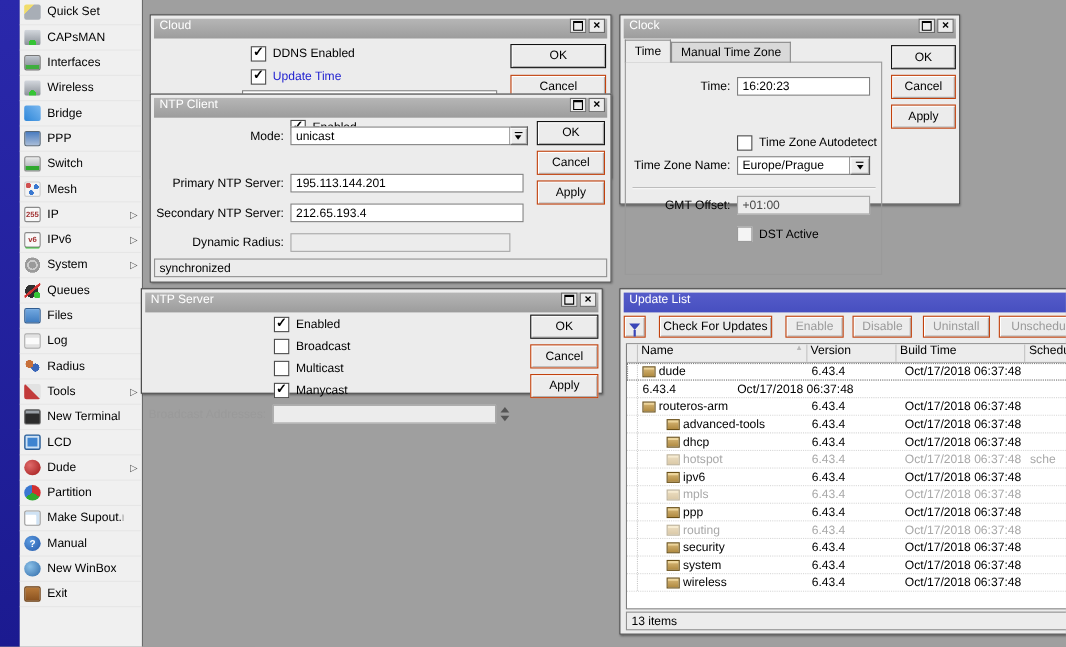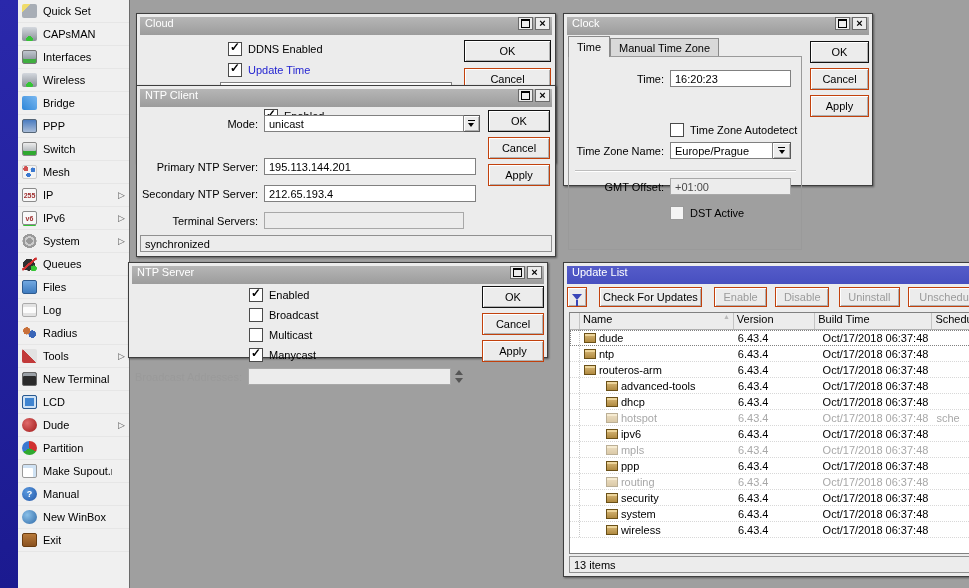--- a/index.html
+++ b/index.html
@@ -361,21 +361,21 @@
     </div>
     <div class="frow" style="position:absolute;left:0;top:51px;width:340px">
       <span class="flabel">Primary NTP Server:</span>
       <span class="field" style="width:212px">195.113.144.201</span>
     </div>
     <div class="frow" style="position:absolute;left:0;top:78px;width:340px">
       <span class="flabel">Secondary NTP Server:</span>
       <span class="field" style="width:212px">212.65.193.4</span>
     </div>
     <div class="frow" style="position:absolute;left:0;top:105px;width:340px">
-      <span class="flabel">Terminal Servers:</span>
+      <span class="flabel">Dynamic Radius:</span>
       <span class="field disabled" style="width:200px"></span>
     </div>
     <div class="statusbar" style="top:128px;width:412px">
       <span>synchronized</span>
     </div>
     <div class="btn default" style="left:348px;top:3px;width:62px;height:22px">OK</div>
     <div class="btn" style="left:348px;top:30px;width:62px;height:22px">Cancel</div>
     <div class="btn" style="left:348px;top:57px;width:62px;height:22px">Apply</div>
   </div>
 </section>
@@ -506,24 +506,20 @@
               <span class="pkg"></span>
               <span>dude</span>
             </div>
             <div class="pcell c-ver">6.43.4</div>
             <div class="pcell c-build">Oct/17/2018 06:37:48</div>
             <div class="pcell c-sched"></div>
           </div>
 
           <div class="prow">
             <div class="pcell c-marker"></div>
-            <div class="pcell c-name">
-              <span class="pkg"></span>
-              <span>ntp</span>
-            </div>
             <div class="pcell c-ver">6.43.4</div>
             <div class="pcell c-build">Oct/17/2018 06:37:48</div>
             <div class="pcell c-sched"></div>
           </div>
 
           <div class="prow">
             <div class="pcell c-marker"></div>
             <div class="pcell c-name">
               <span class="pkg"></span>
               <span>routeros-arm</span>

